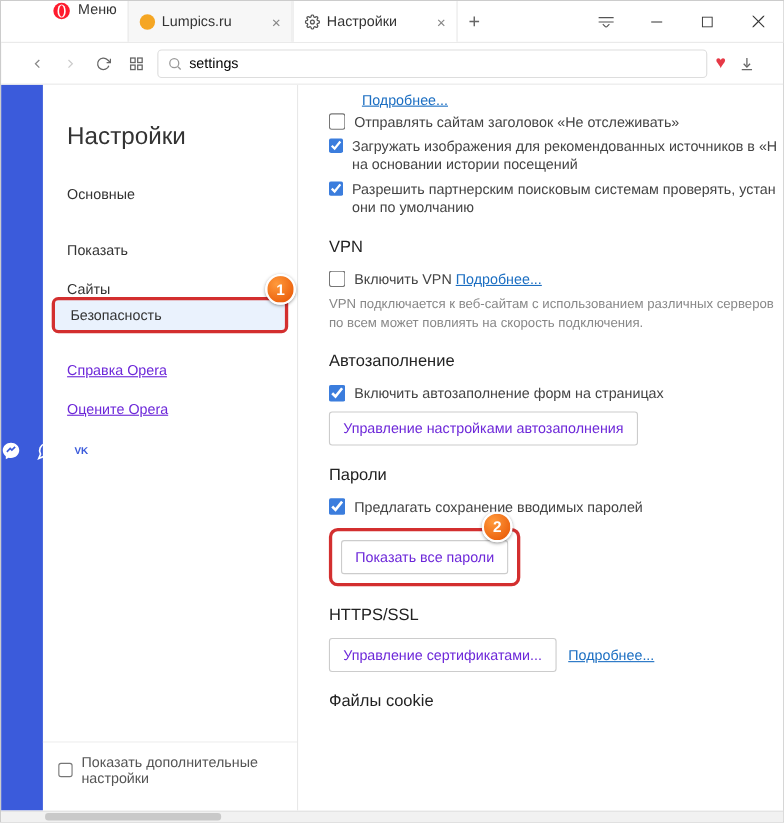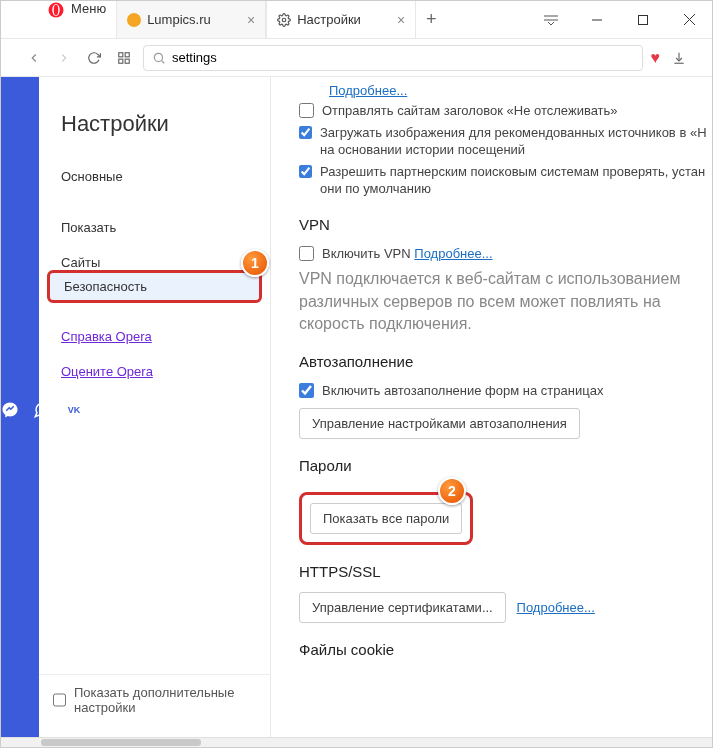--- a/index.html
+++ b/index.html
@@ -33,22 +33,22 @@
   .badge.b1 { top:-24px; right:-10px; }
   .badge.b2 { top:-18px; left:136px; }
   .side-bottom { margin-top:auto; padding: 10px 14px 22px; display:flex; align-items:center; gap:8px; color:#555; border-top:1px solid #eee;}
   .side-bottom input[type=checkbox]{ width:14px; height:14px; }
   .content { flex:1; overflow:auto; padding: 0 0 0 28px; }
   .section { margin: 18px 0 8px; }
   .section-title { font-size: 15px; font-weight: 400; margin-bottom: 12px; color:#222; }
   .row { display:flex; align-items:flex-start; gap:8px; margin:4px 0; line-height:1.35; color:#444; }
   .row input[type=checkbox]{ width:15px; height:15px; margin-top:1px; accent-color:#3b7ddd; cursor:pointer;}
   .link-inline { color:#1b6ec2; text-decoration: underline; cursor:pointer; }
-  .hint { color:#888; font-size:16px; margin:6px 0 0 0; line-height:1.4; }
-  .btn { display:inline-block; background:#fff; border:1px solid #ccc; border-radius:3px; padding:7px 12px; font-size:13px; color:#404040; cursor:pointer; }
+  .hint { color:#888; font-size:12px; margin:6px 0 0 0; line-height:1.4; }
+  .btn { display:inline-block; background:#fff; border:1px solid #ccc; border-radius:3px; padding:7px 12px; font-size:13px; color:#6d28d9; cursor:pointer; }
   .callout2 { display:inline-block; border:3px solid #d32f2f; border-radius:8px; padding:8px; margin-top:6px; position:relative;}
   .hscroll { height:10px; background:#f1f1f1; border-top:1px solid #e0e0e0; position:relative;}
   .hscroll .thumb { position:absolute; left:40px; width:160px; top:1px; bottom:1px; background:#c9c9c9; border-radius:3px;}
   svg { display:block; }
 </style>
 </head>
 <body>
 
 <div class="window">
 
@@ -257,20 +257,24 @@
         <div class="section-title">Автозаполнение</div>
         <div class="row">
             <input type="checkbox" checked="" style="">
             <span>Включить автозаполнение форм на страницах</span>
           </div>
         <div style="margin-top:8px"><span class="btn">Управление настройками автозаполнения</span></div>
       </div>
 
       <div class="section">
         <div class="section-title">Пароли</div>
+        <div class="row">
+            <input type="checkbox" checked="" style="">
+            <span>Предлагать сохранение вводимых паролей</span>
+          </div>
         <div class="callout2">
           <span class="badge b2">2</span>
           <span class="btn">Показать все пароли</span>
         </div>
       </div>
 
       <div class="section">
         <div class="section-title">HTTPS/SSL</div>
         <div><span class="btn">Управление сертификатами...</span> &nbsp; <span class="link-inline">Подробнее...</span></div>
       </div>

